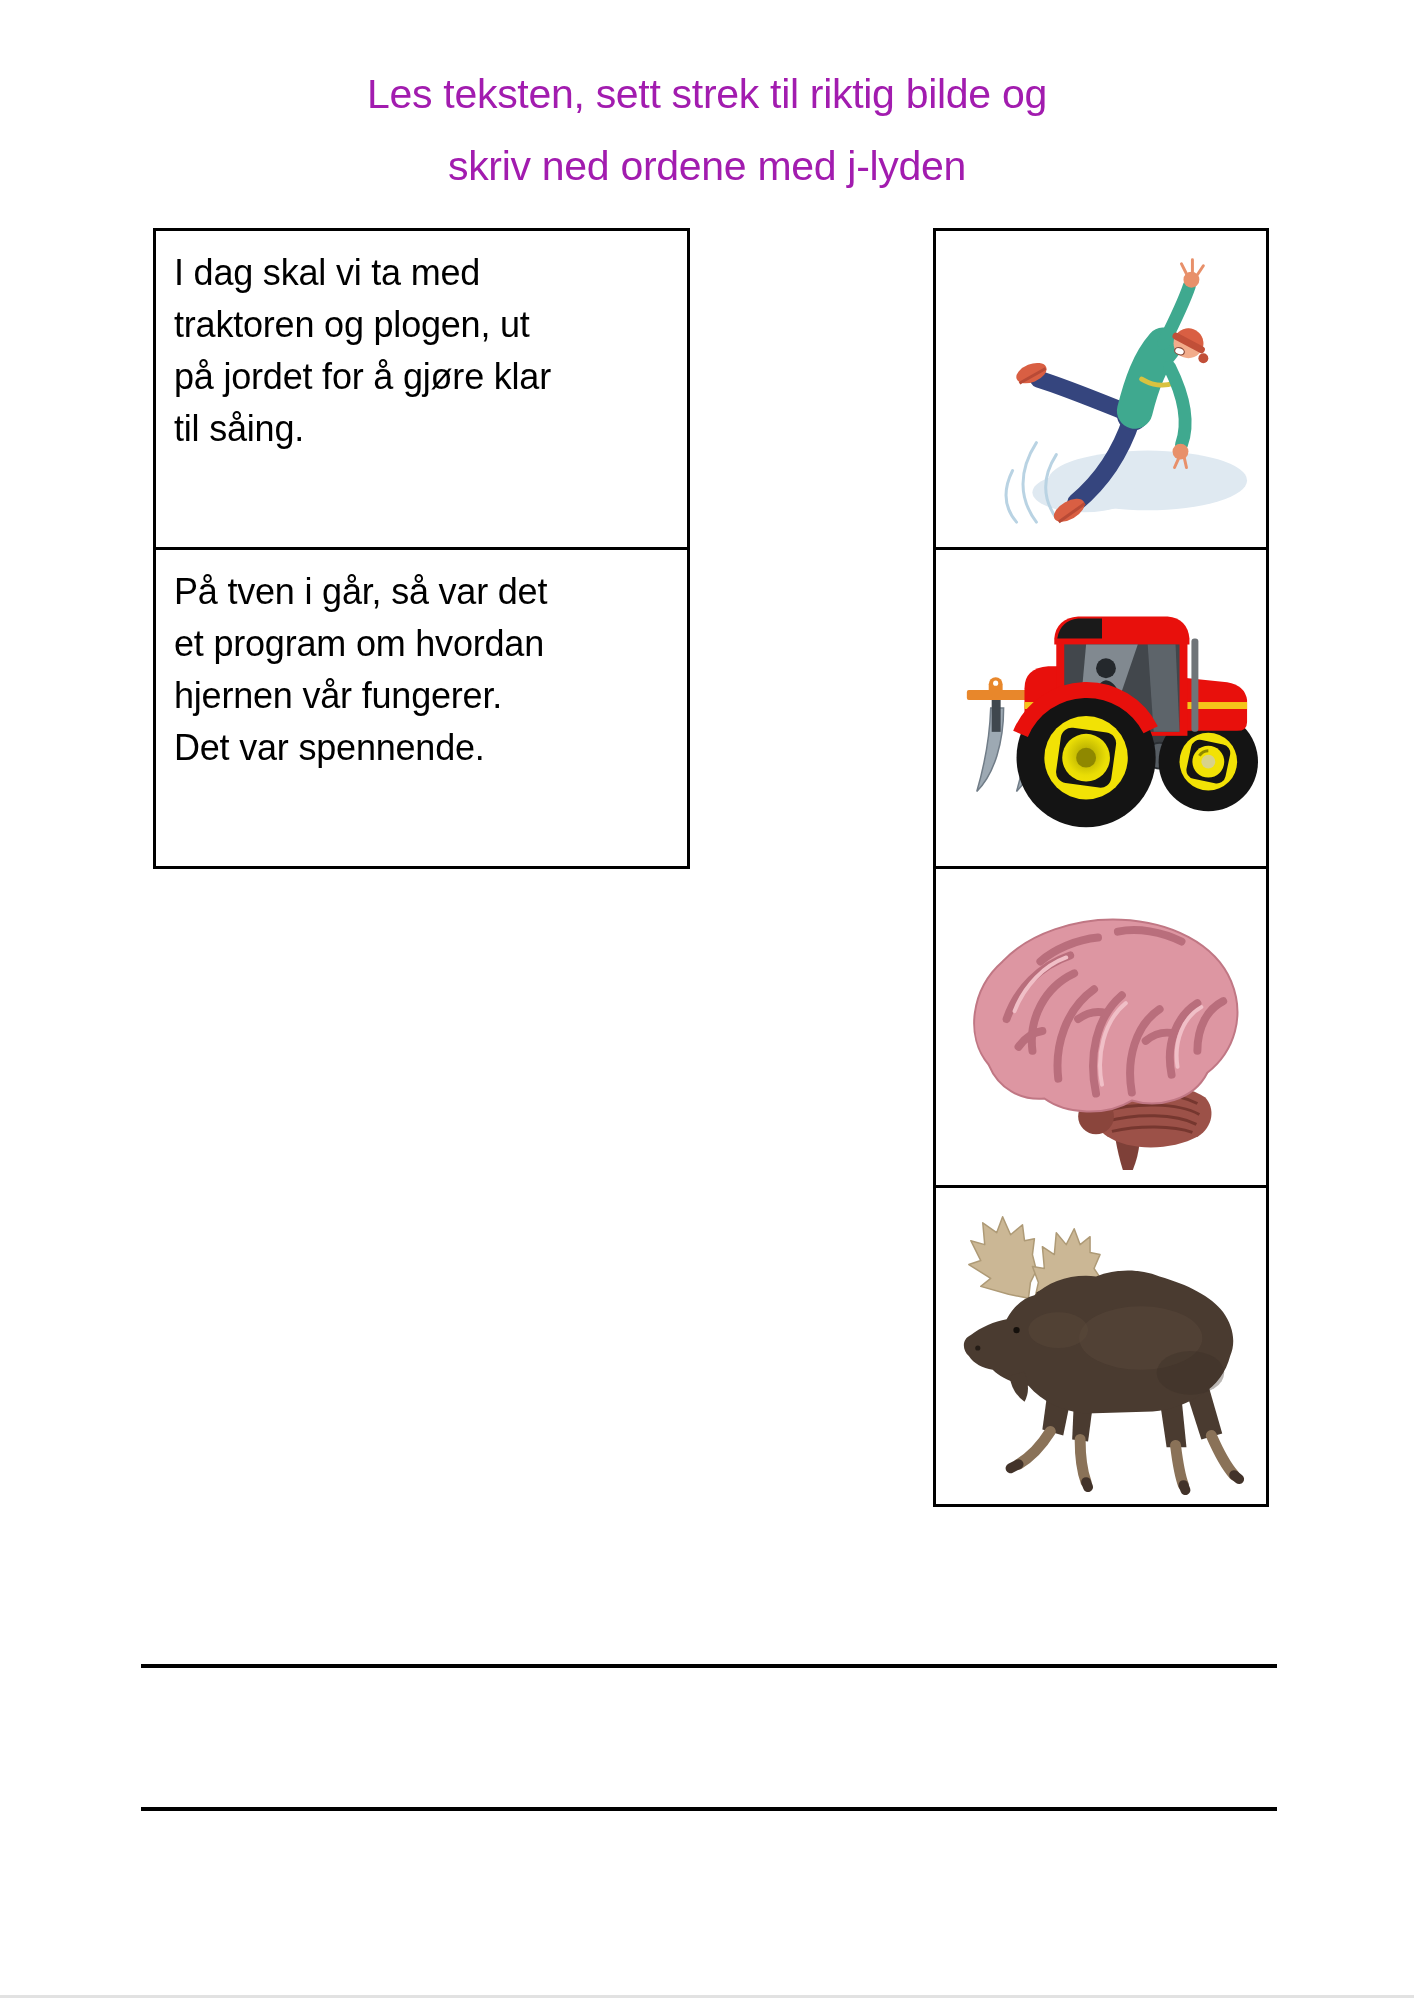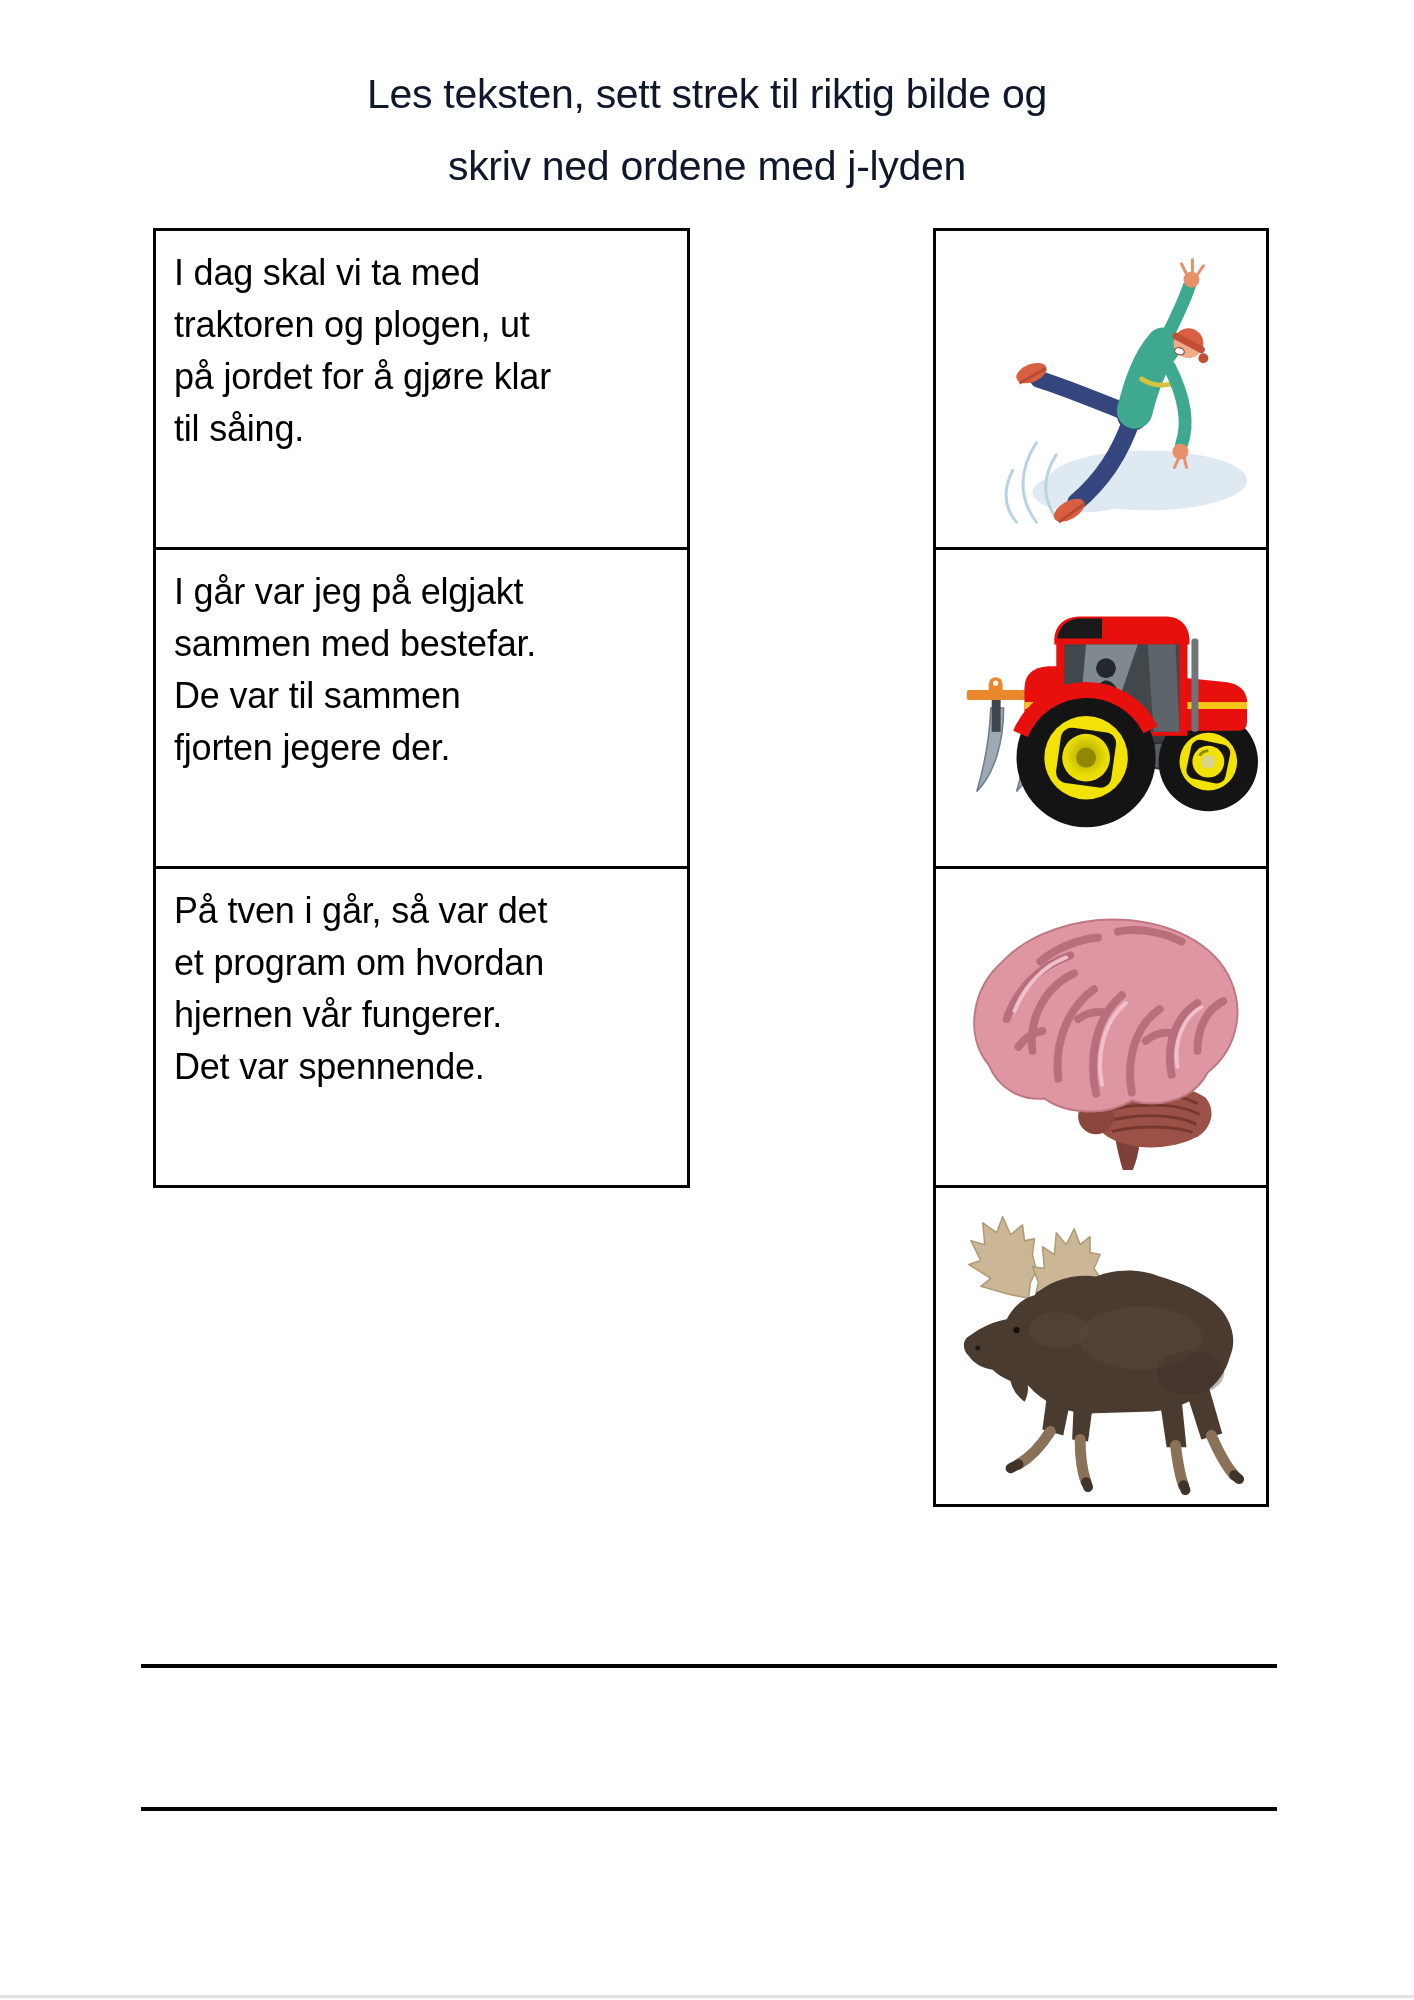--- a/index.html
+++ b/index.html
@@ -4,21 +4,21 @@
 <style>
   html,body{margin:0;padding:0;background:#ffffff;}
   .page{
     position:relative;width:1414px;height:2000px;background:#ffffff;
     font-family:"Liberation Sans",sans-serif;color:#000;overflow:hidden;
   }
   .pre{white-space:pre-line;}
   .title{
     position:absolute;top:58px;left:0;width:1414px;
     text-align:center;font-size:41px;line-height:72px;
-    letter-spacing:-0.3px;color:#0f172a;font-weight:400;
+    letter-spacing:-0.3px;color:#a21caf;font-weight:400;
   }
   .col{position:absolute;top:228px;padding-left:12px;}
   .col-text{left:141px;width:537px;}
   .col-img{left:921px;width:336px;}
   .cell{
     box-sizing:border-box;height:322px;border:3px solid #000;background:#fff;
   }
   .cell + .cell{margin-top:-3px;}
   .text-cell{padding:16px 10px 0 18px;font-size:36px;line-height:52px;letter-spacing:-0.2px;}
   .img-cell{display:flex;align-items:center;justify-content:center;padding:0;}
@@ -37,26 +37,20 @@
 skriv ned ordene med j-lyden</div>
 
   <div class="col col-text">
     <div class="cell text-cell">
       <div class="pre">I dag skal vi ta med
 traktoren og plogen, ut
 på jordet for å gjøre klar
 til såing.</div>
     </div>
     <div class="cell text-cell">
-      <div class="pre">I går var jeg på elgjakt
-sammen med bestefar.
-De var til sammen
-fjorten jegere der.</div>
-    </div>
-    <div class="cell text-cell">
       <div class="pre">På tven i går, så var det
 et program om hvordan
 hjernen vår fungerer.
 Det var spennende.</div>
     </div>
   </div>
 
   <div class="col col-img">
 
     <div class="cell img-cell">

